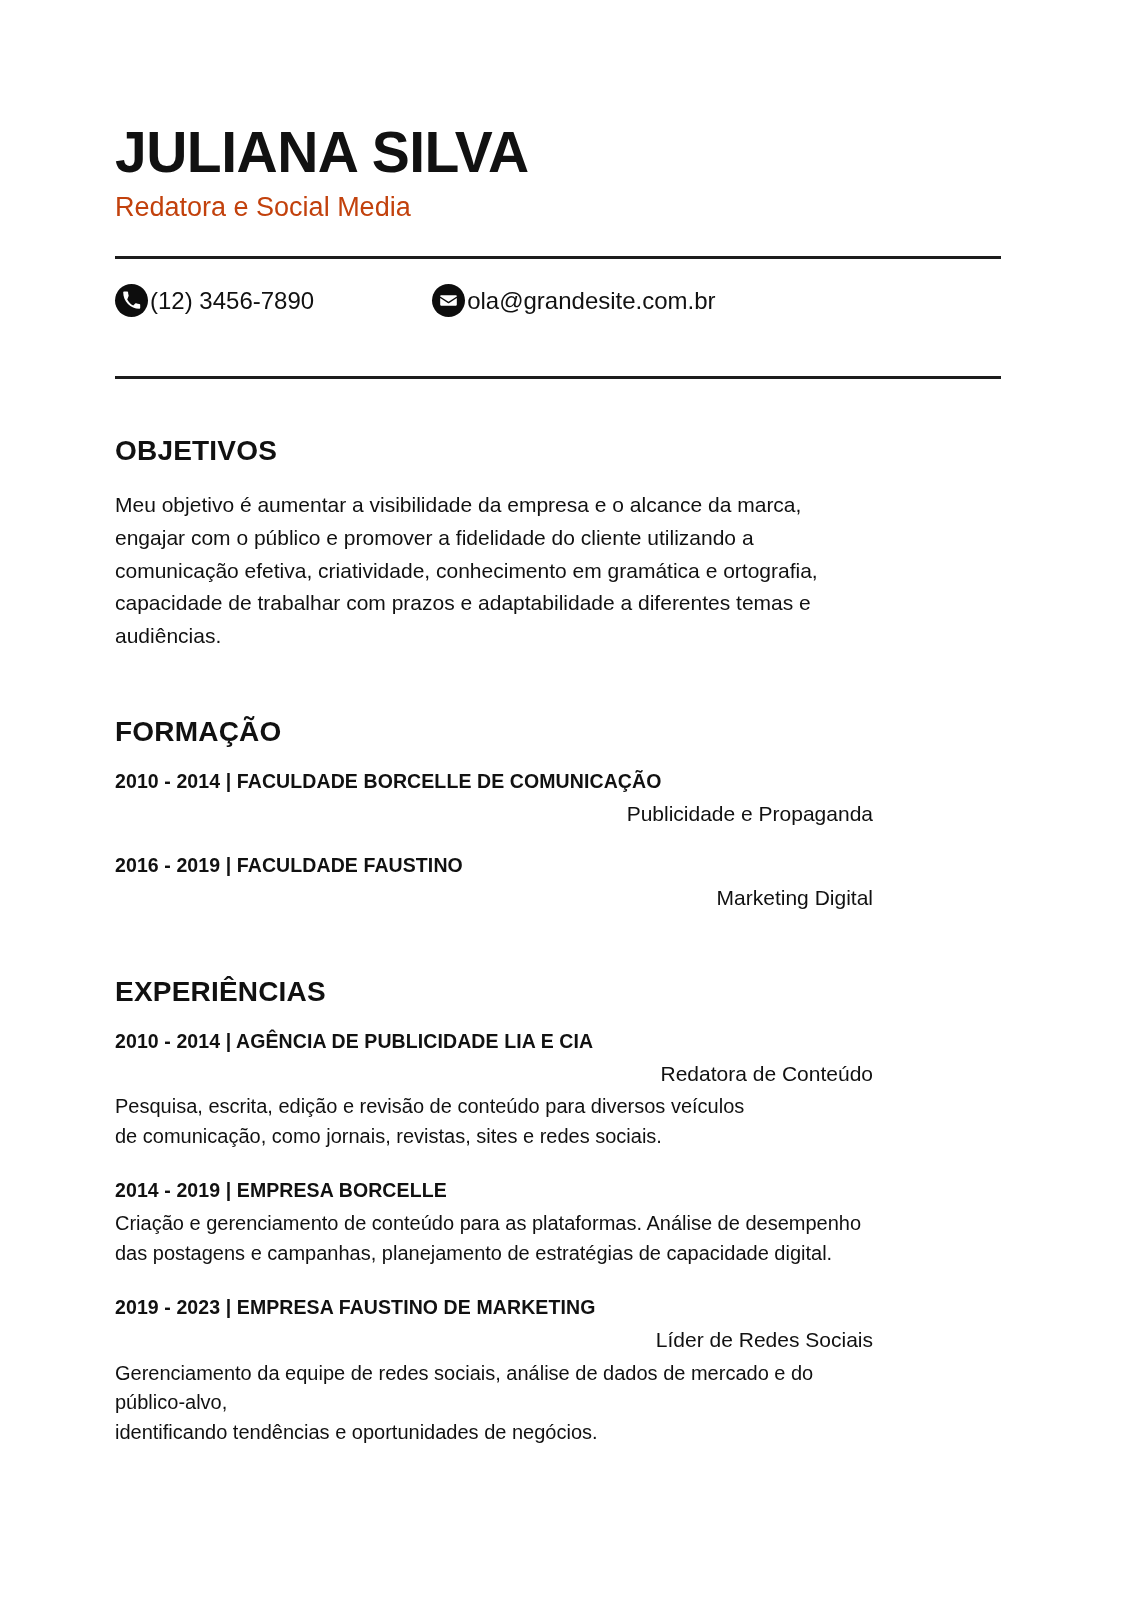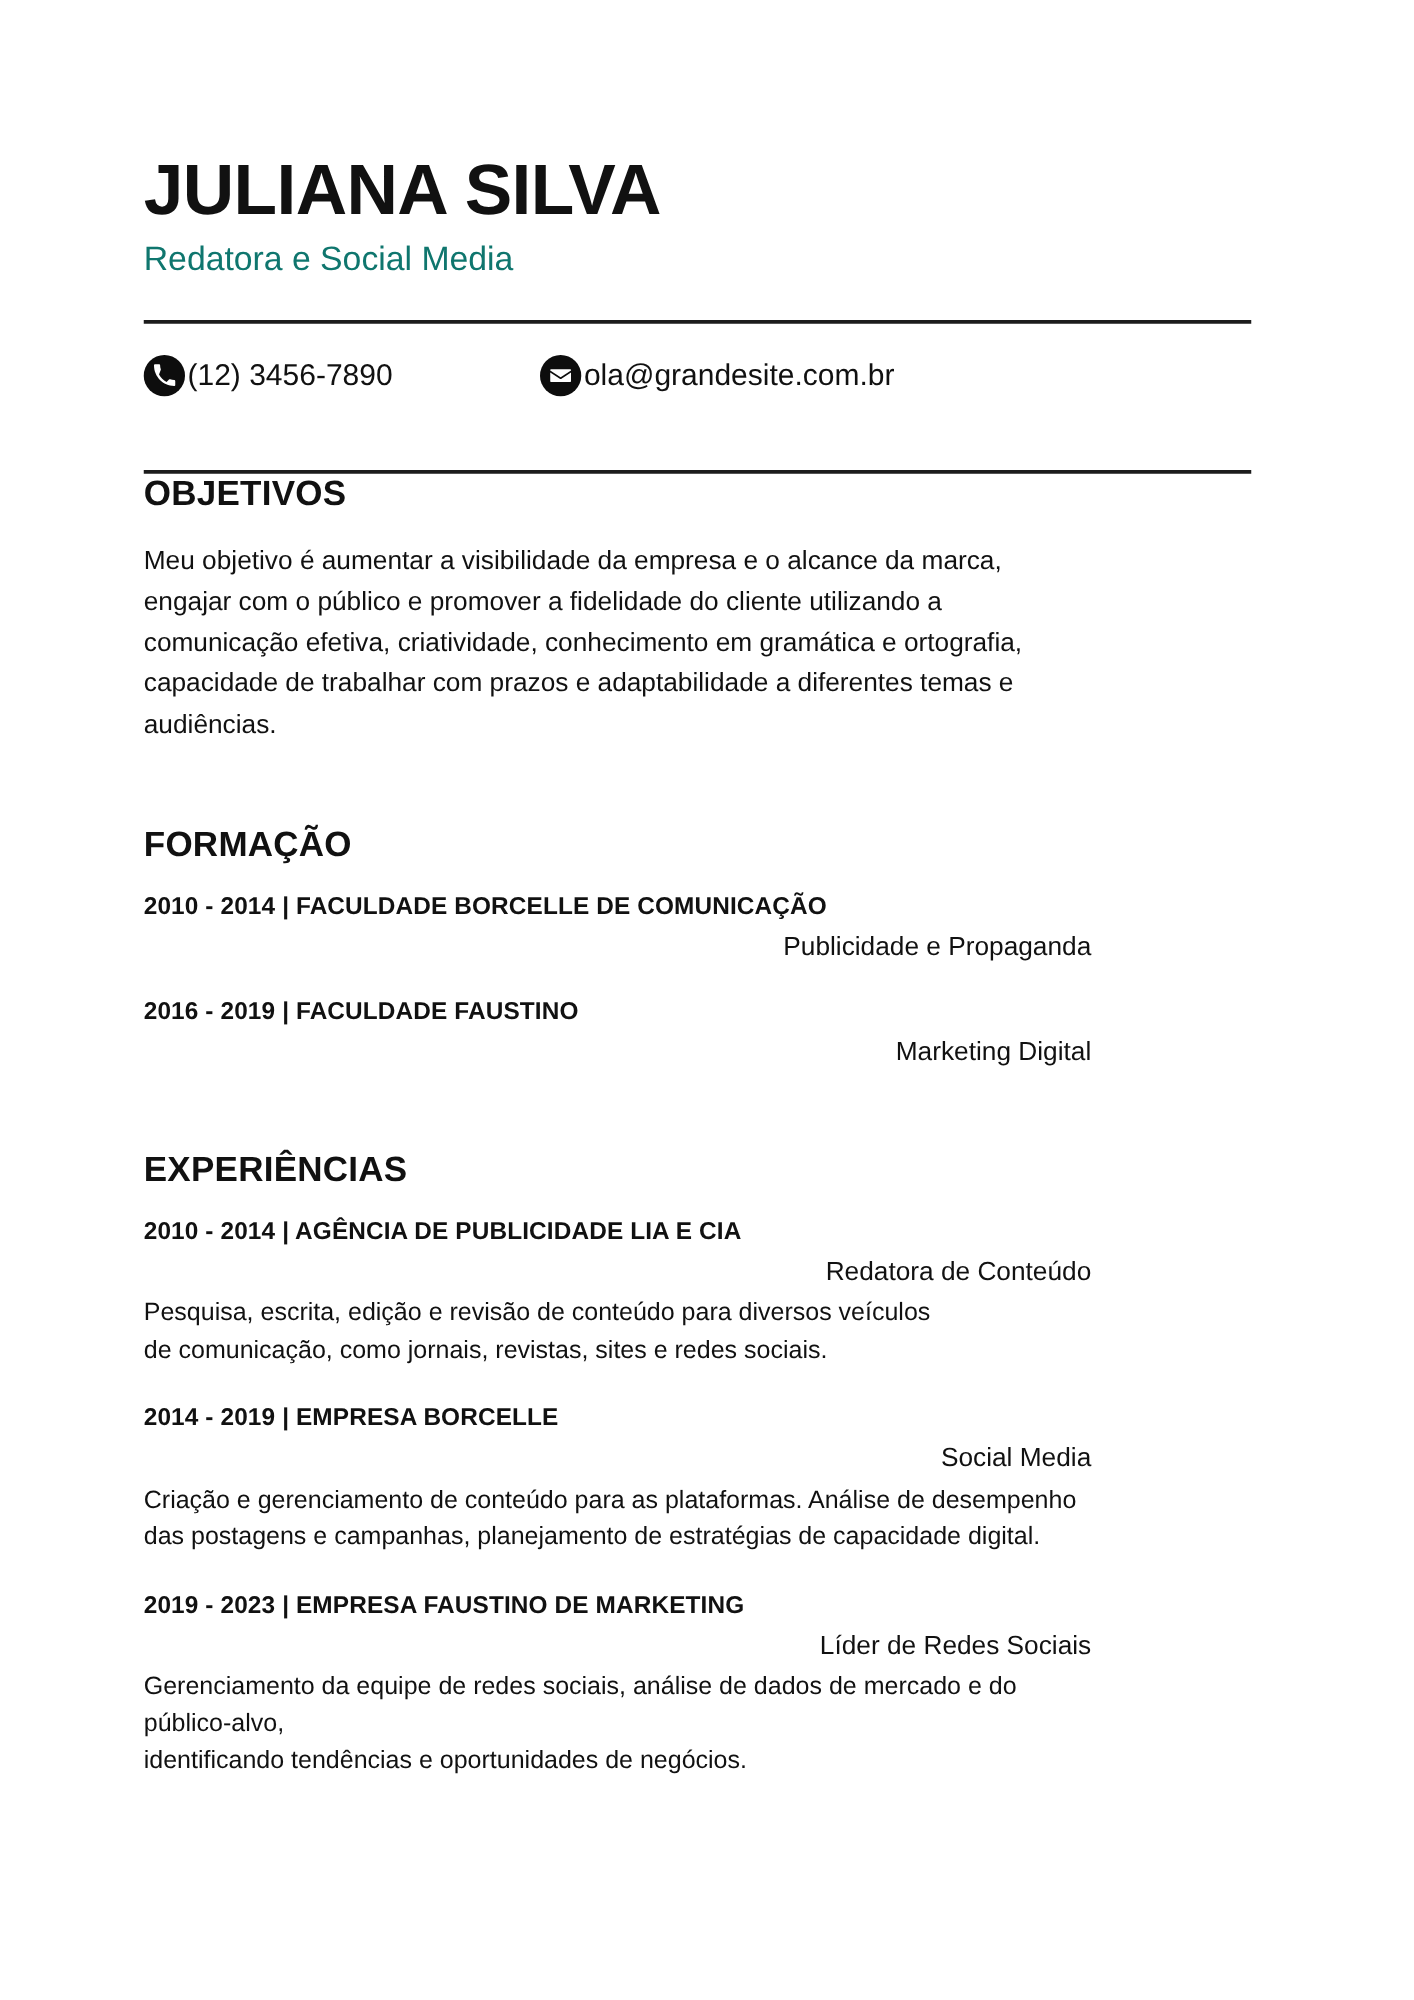--- a/index.html
+++ b/index.html
@@ -30,21 +30,21 @@
     letter-spacing: -0.5px;
     line-height: 1.05;
     margin: 0;
     text-transform: uppercase;
   }
   .role {
     font-size: 27px;
     font-weight: 400;
     line-height: 1.2;
     margin: 8px 0 0 0;
-    color: #0f766e;
+    color: #c2410c;
   }
 
   
   .rule {
     height: 3px;
     background: #1c1c1c;
     width: 886px;
   }
   .rule-top { margin-top: 33px; }
   .rule-bottom { margin-top: 34px; }
@@ -72,21 +72,21 @@
   }
   .contact-text {
     font-size: 24px;
     font-weight: 400;
     margin-left: 2px;
     white-space: nowrap;
   }
 
   
   .section { margin-top: 0; }
-  .section-objetivos { }
+  .section-objetivos { padding-top: 56px; }
   .section-formacao  { padding-top: 63px; }
   .section-experiencias { padding-top: 63px; }
 
   .section-title {
     font-size: 28px;
     font-weight: 700;
     letter-spacing: 0.2px;
     margin: 0 0 22px 0;
     text-transform: uppercase;
   }
@@ -193,21 +193,20 @@
         <p class="entry-title">2010 - 2014 | AGÊNCIA DE PUBLICIDADE LIA E CIA</p>
         <p class="entry-sub">Redatora de Conteúdo</p>
         <p class="entry-desc">
           <span class="desc-line">Pesquisa, escrita, edição e revisão de conteúdo para diversos veículos</span>
           <span class="desc-line">de comunicação, como jornais, revistas, sites e redes sociais.</span>
         </p>
       </div>
 
       <div class="entry">
         <p class="entry-title">2014 - 2019 | EMPRESA BORCELLE</p>
-        <p class="entry-sub">Social Media</p>
         <p class="entry-desc">
           <span class="desc-line">Criação e gerenciamento de conteúdo para as plataformas. Análise de desempenho</span>
           <span class="desc-line">das postagens e campanhas, planejamento de estratégias de capacidade digital.</span>
         </p>
       </div>
 
       <div class="entry">
         <p class="entry-title">2019 - 2023 | EMPRESA FAUSTINO DE MARKETING</p>
         <p class="entry-sub">Líder de Redes Sociais</p>
         <p class="entry-desc">

